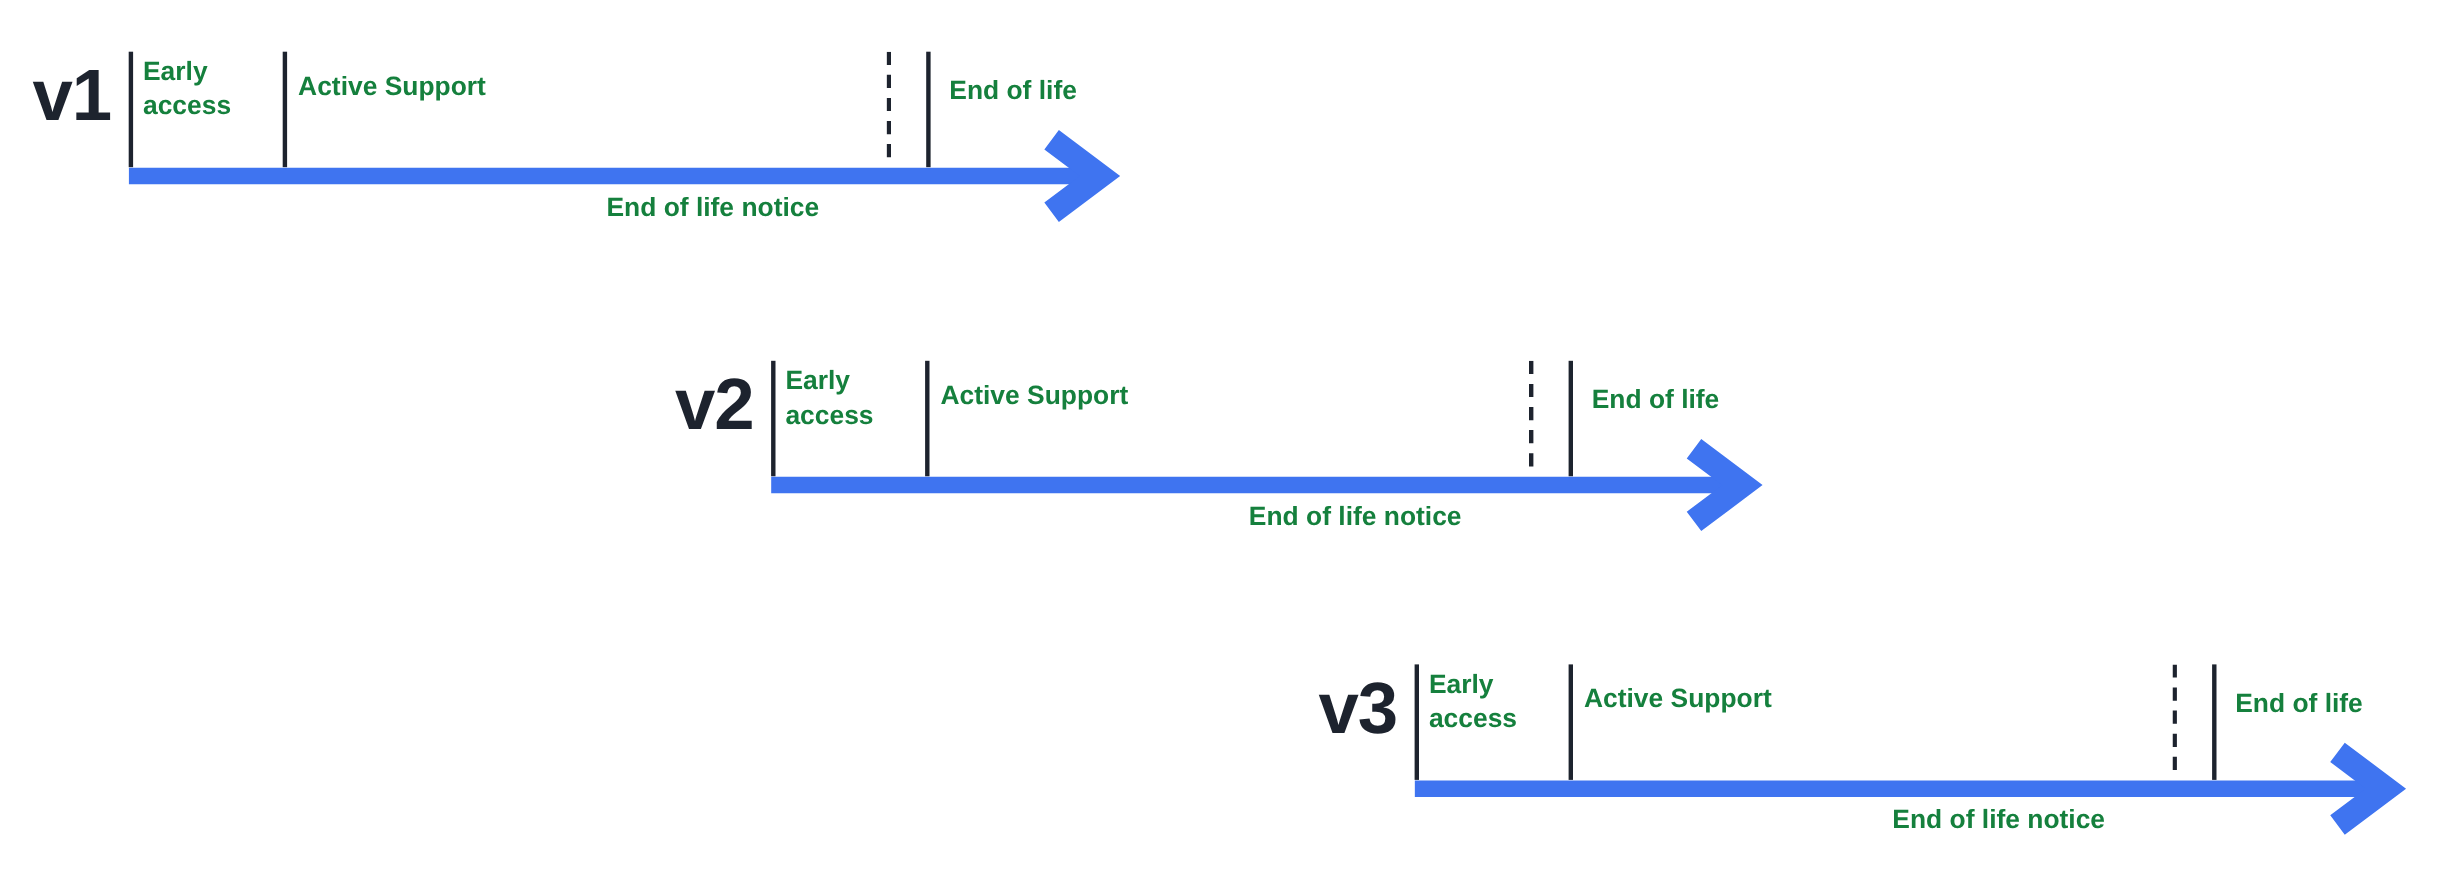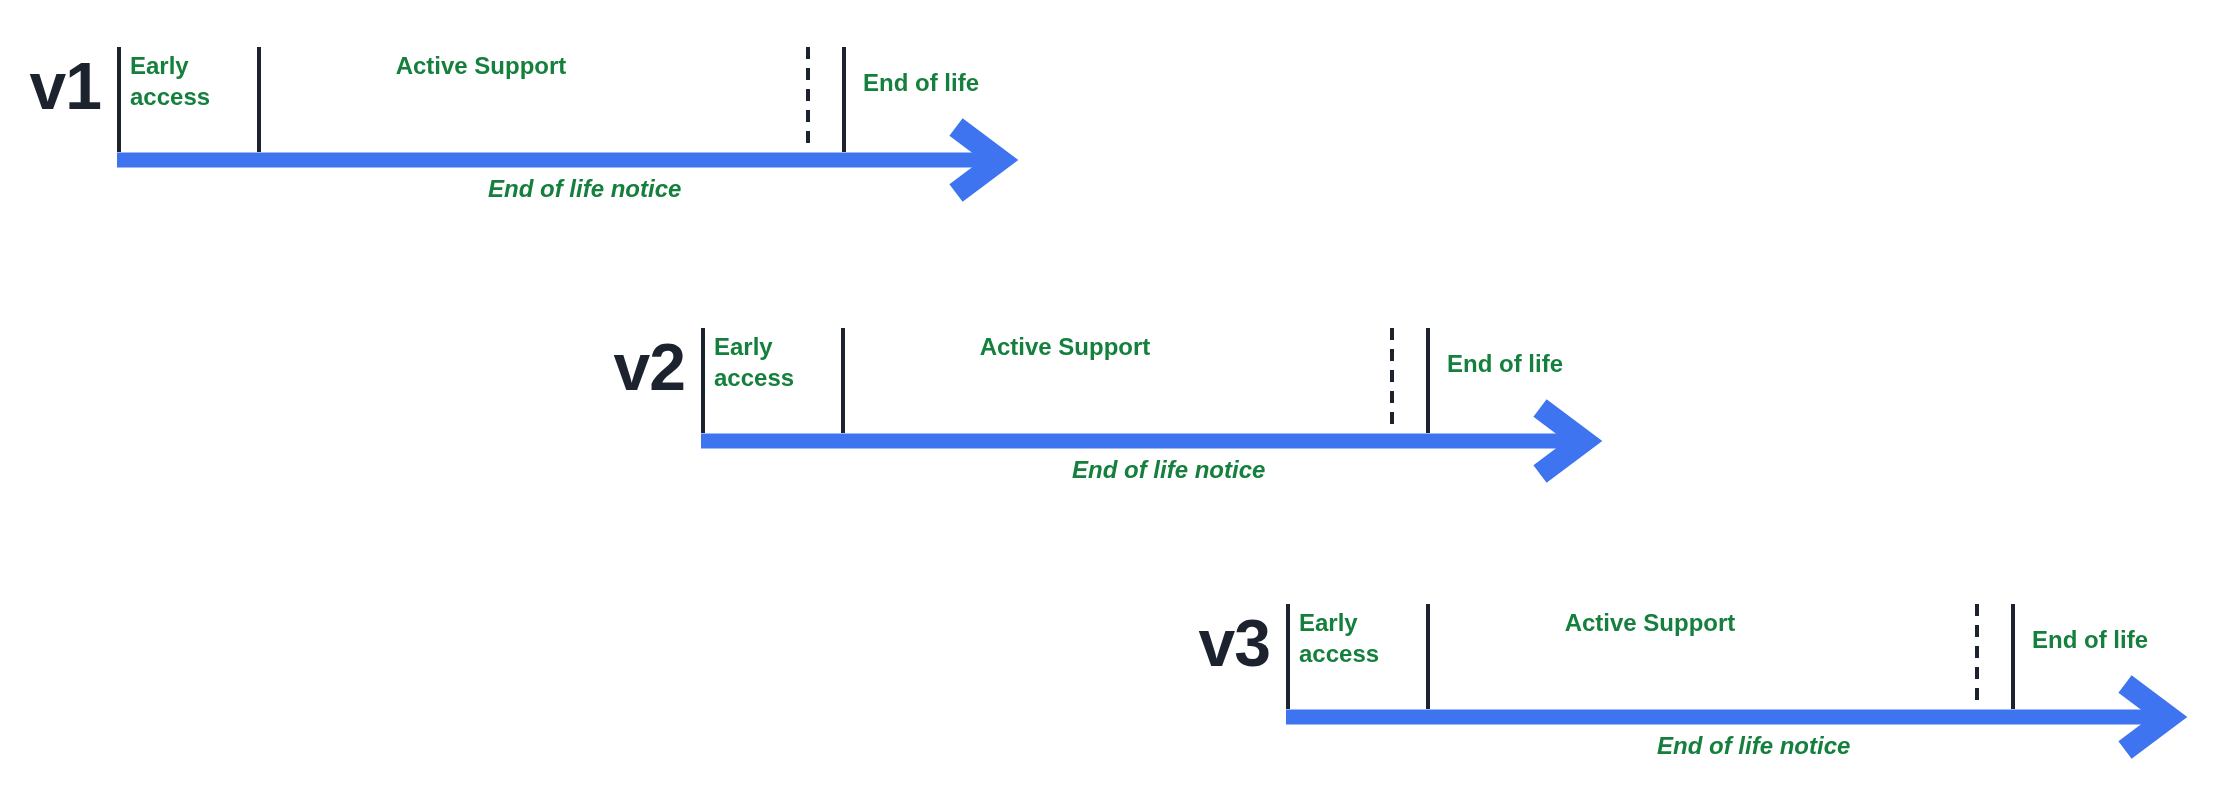--- a/index.html
+++ b/index.html
@@ -53,23 +53,23 @@
   }
   .phase-label {
     position: absolute;
     font-size: 24px;
     font-weight: 700;
     line-height: 31px;
     color: #15803d;
     white-space: normal;
   }
   .l-early  { left: 113px; top: 13px; width: 112px; }
-  .l-active { left: 254px; top: 13px; width: 420px; white-space: nowrap; text-align: center; }
+  .l-active { left: 254px; top: 26px; width: 420px; white-space: nowrap; }
   .l-eol    { left: 846px; top: 30px; width: 220px; white-space: nowrap; }
-  .l-notice { left: 471px; top: 136px; width: 320px; text-align: left; white-space: nowrap; font-style: italic; }
+  .l-notice { left: 471px; top: 136px; width: 320px; text-align: center; white-space: nowrap; }
   .arrow {
     position: absolute;
     left: 100px;
     top: 78px;
   }
 </style>
 </head>
 <body>
 
 <div class="timeline row-1">

